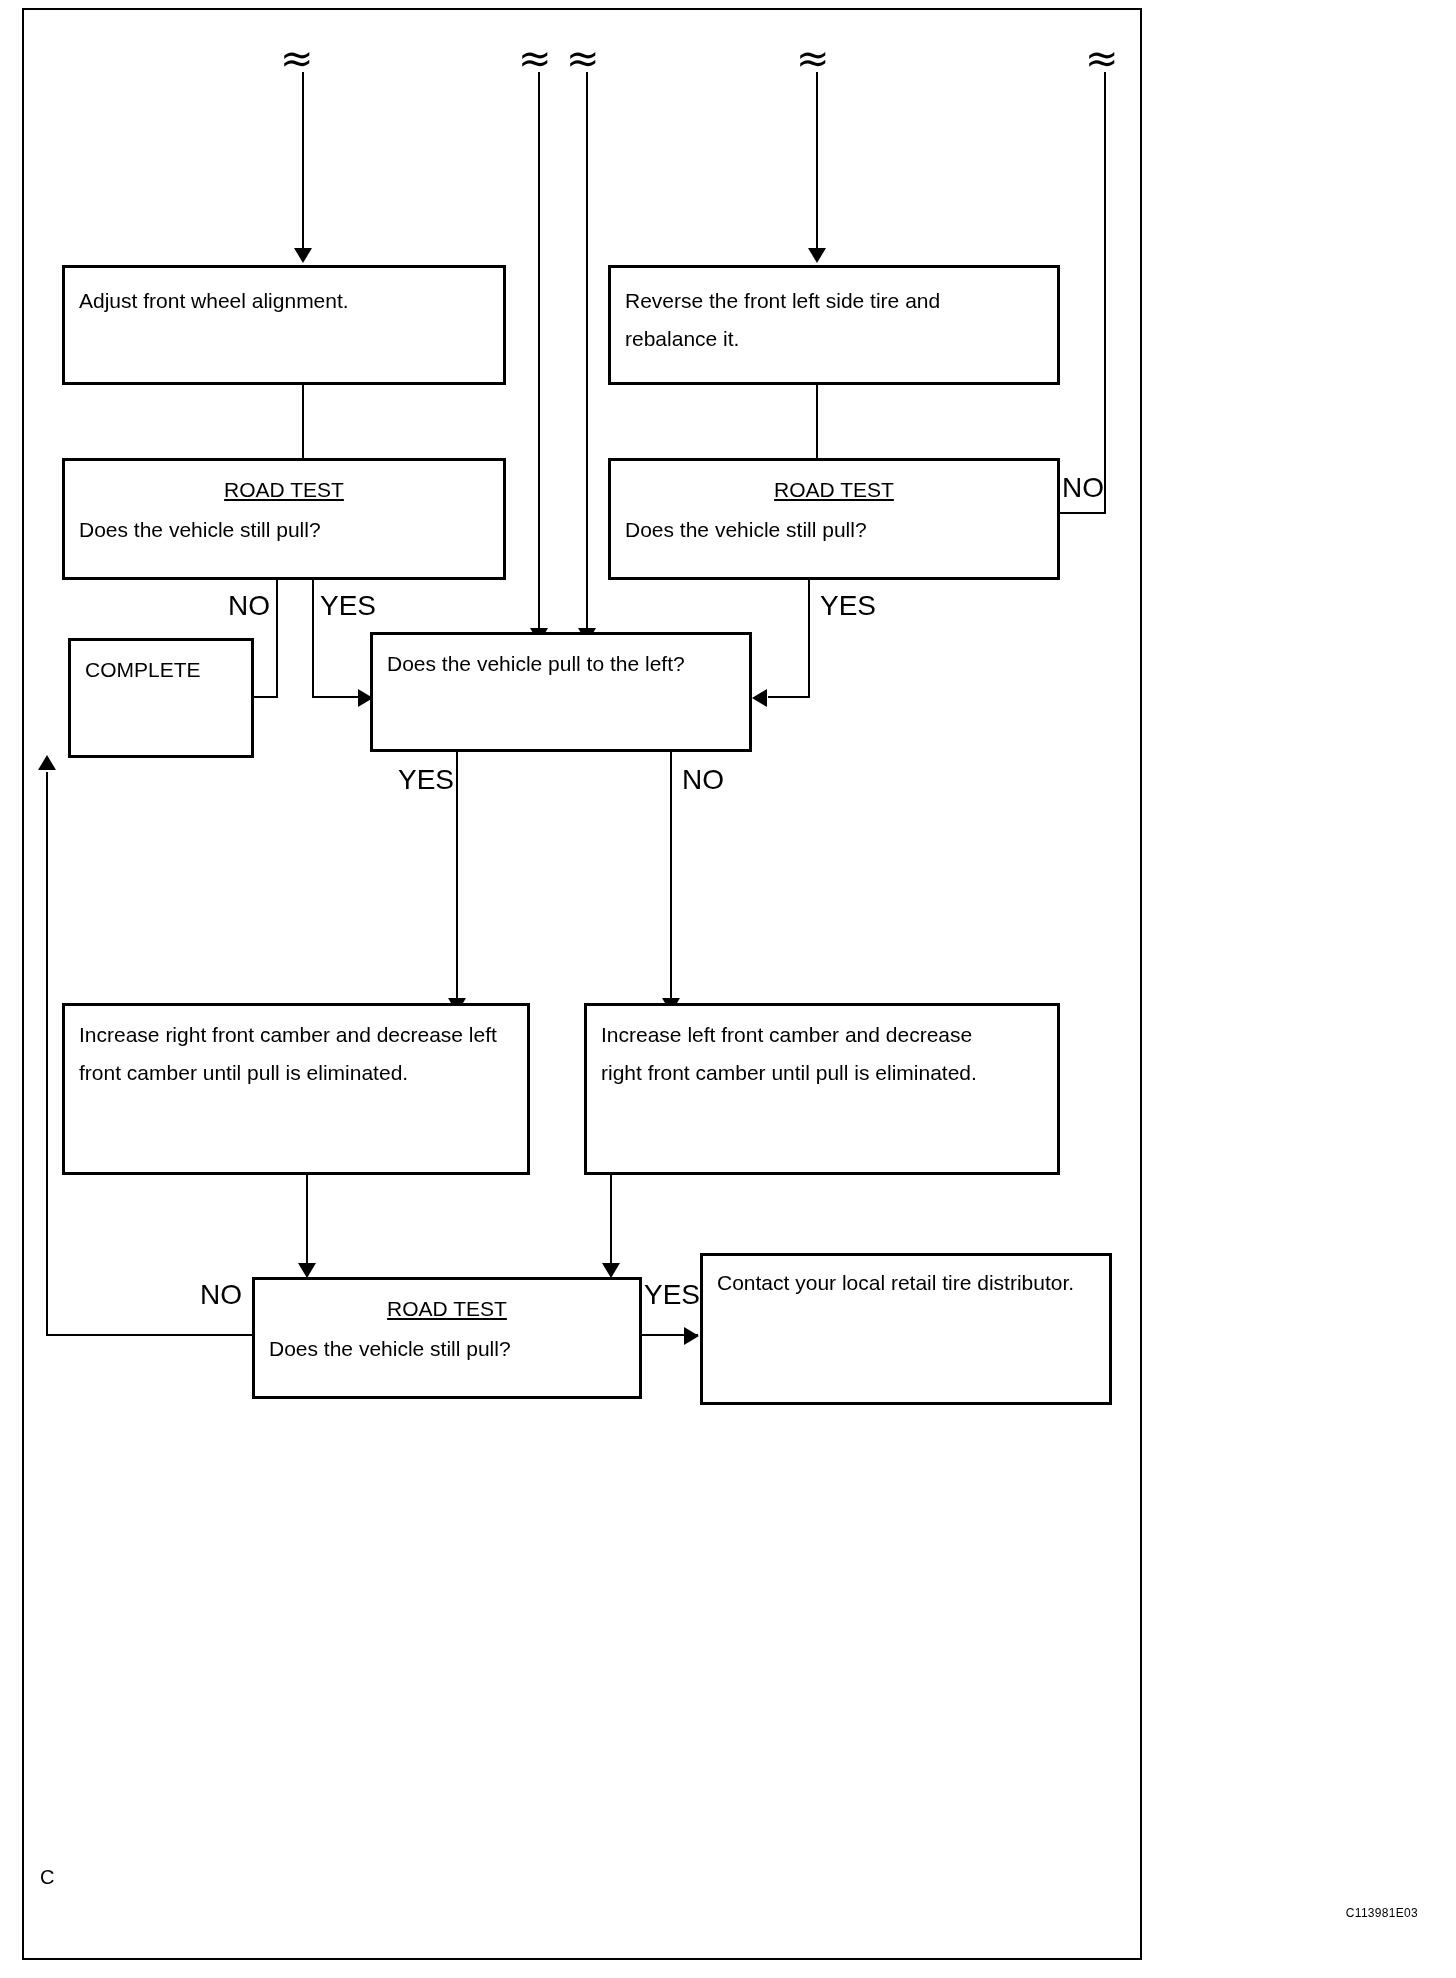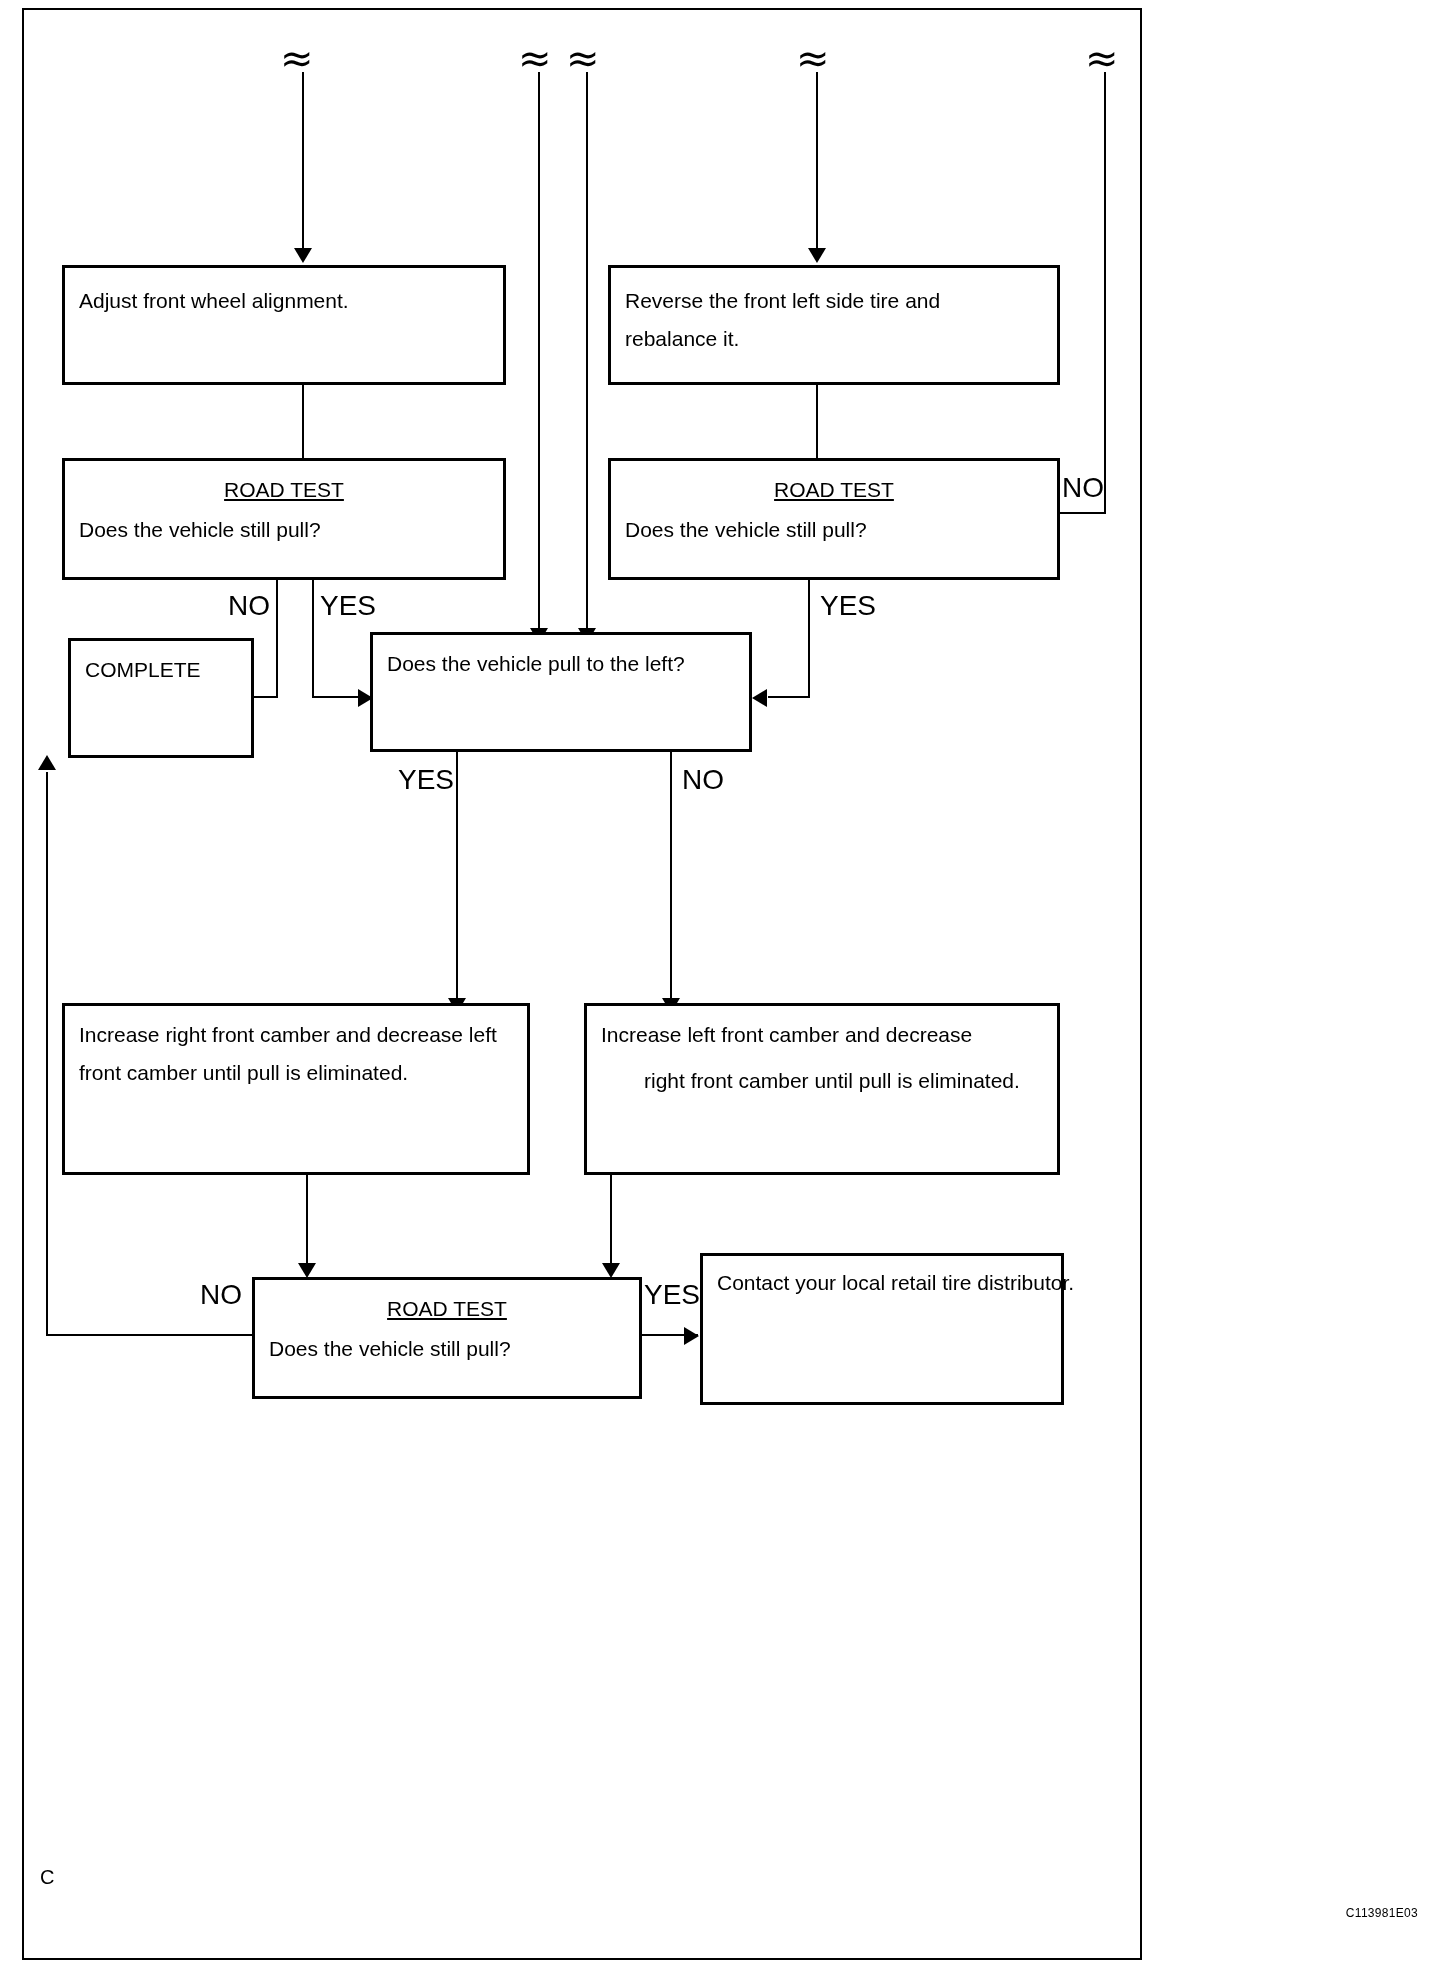--- a/index.html
+++ b/index.html
@@ -208,21 +208,21 @@
   <div class="vline" style="left:670px; top:752px; height:250px;"></div>
   <div class="arrow-down" style="left:662px; top:998px;"></div>
 
   <div class="box" style="left:62px; top:1003px; width:468px; height:172px;">
     <div class="line" style="top:18px;">Increase right front camber and decrease left</div>
     <div class="line" style="top:56px;">front camber until pull is eliminated.</div>
   </div>
 
   <div class="box" style="left:584px; top:1003px; width:476px; height:172px;">
     <div class="line" style="top:18px;">Increase left front camber and decrease</div>
-    <div class="line" style="top:64px;margin-left:43px;">right front camber until pull is eliminated.</div>
+    <div class="line" style="top:56px;">right front camber until pull is eliminated.</div>
   </div>
 
   <div class="vline" style="left:306px; top:1175px; height:92px;"></div>
   <div class="arrow-down" style="left:298px; top:1263px;"></div>
 
   <div class="vline" style="left:610px; top:1175px; height:92px;"></div>
   <div class="arrow-down" style="left:602px; top:1263px;"></div>
 
   <div class="box" style="left:252px; top:1277px; width:390px; height:122px;">
     <div class="center" style="top:18px;">ROAD TEST</div>
@@ -231,20 +231,20 @@
 
   <div class="lbl" style="left:200px; top:1281px;">NO</div>
   <div class="hline" style="left:46px; top:1334px; width:208px;"></div>
   <div class="vline" style="left:46px; top:772px; height:564px;"></div>
   <div class="arrow-up" style="left:38px; top:755px;"></div>
 
   <div class="lbl" style="left:644px; top:1281px;">YES</div>
   <div class="hline" style="left:642px; top:1334px; width:56px;"></div>
   <div class="arrow-right" style="left:684px; top:1327px;"></div>
 
-  <div class="box" style="left:700px; top:1253px; width:364px; height:152px;">
+  <div class="box" style="left:700px; top:1253px; width:412px; height:152px;">
     <div class="line" style="top:16px;">Contact your local retail tire distributor.</div>
   </div>
 
   <div id="page-letter">C</div>
   <div id="doc-code">C113981E03</div>
 
 </div>
 
 </body></html>

